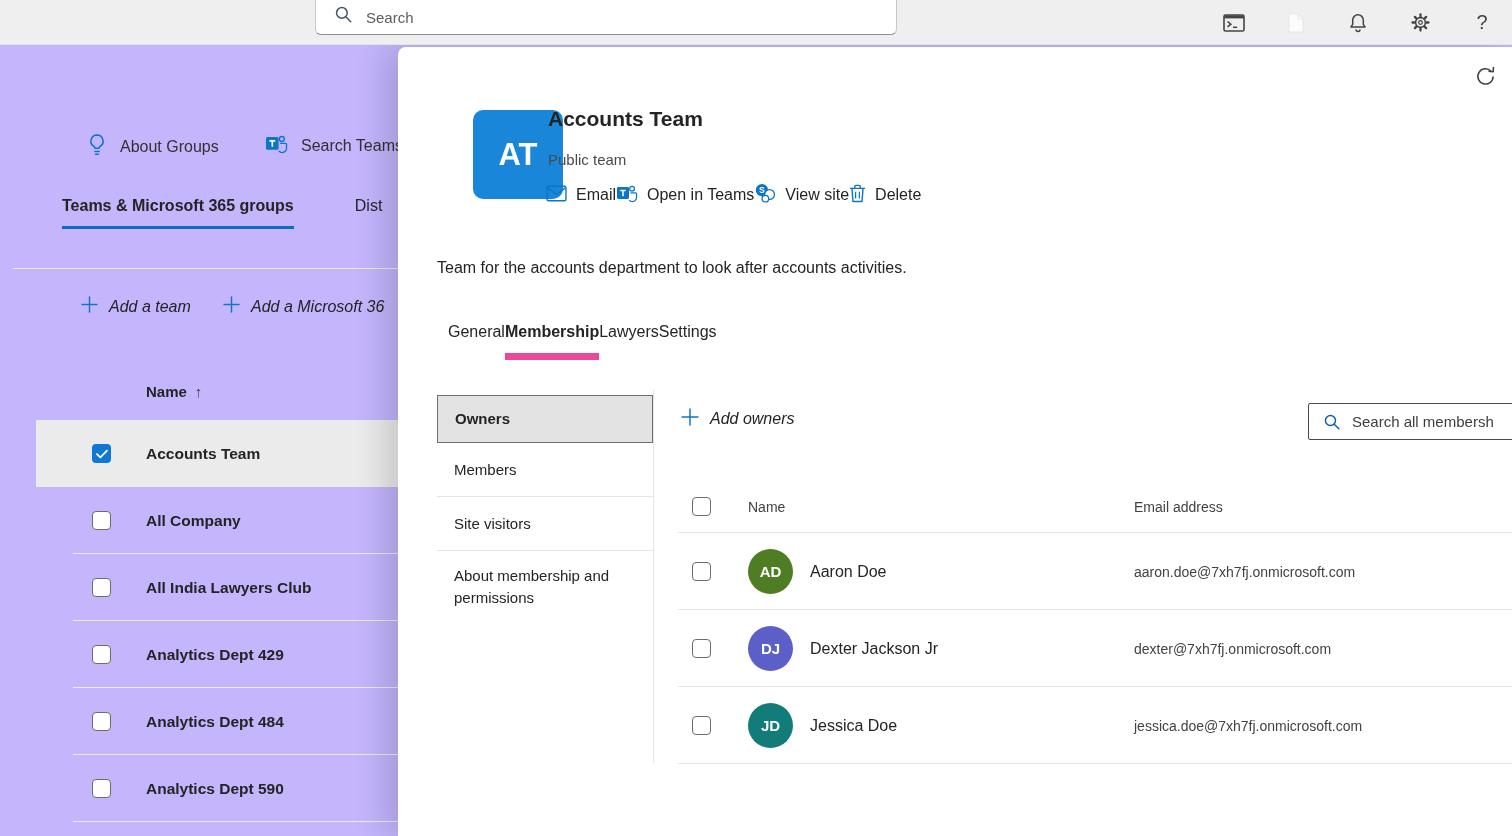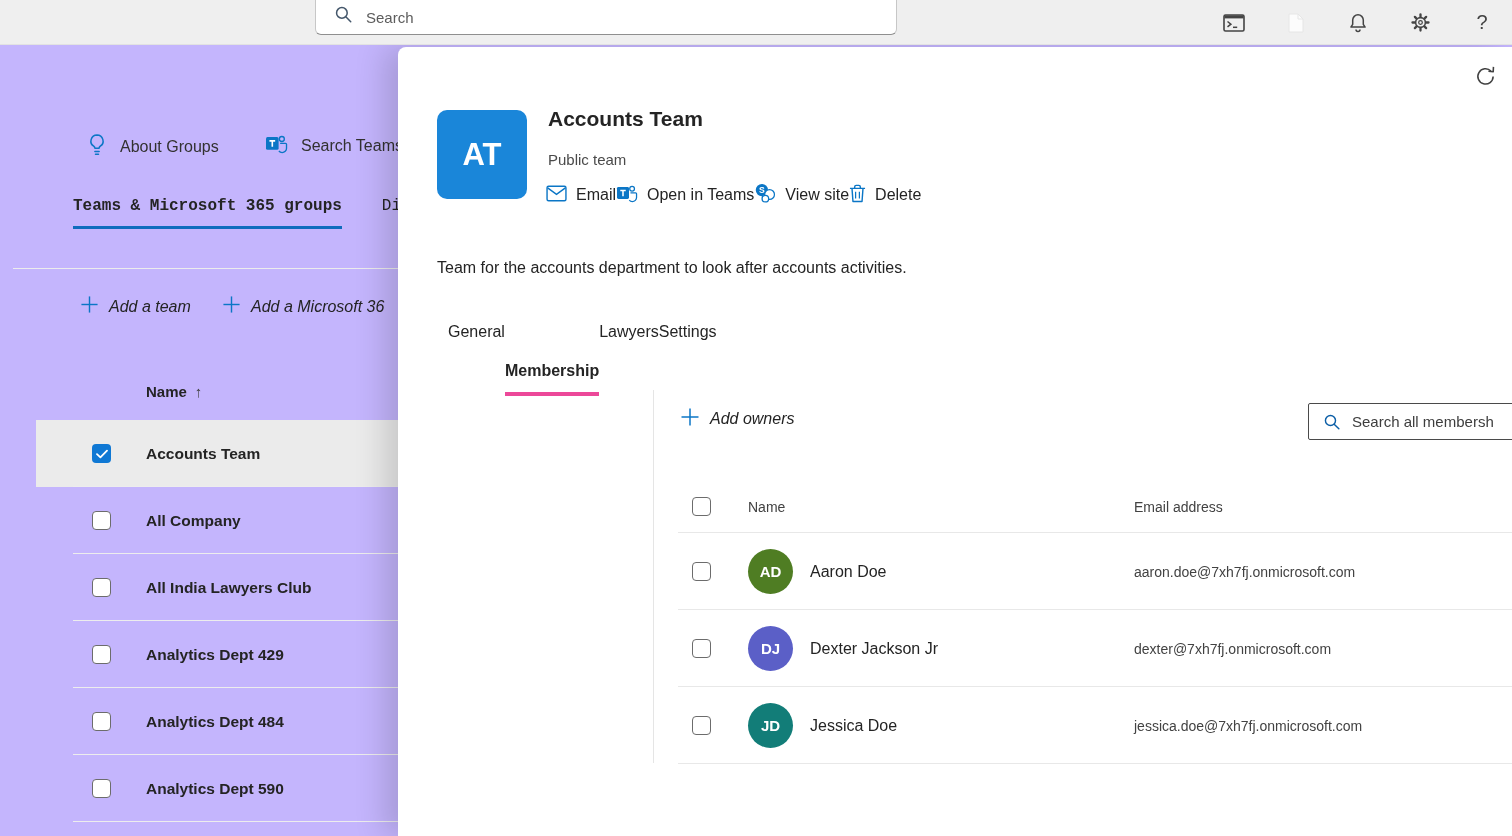--- a/index.html
+++ b/index.html
@@ -17,21 +17,21 @@
   #topbar-search input { border:none; outline:none; flex:1; font-size:15px;
     font-family:inherit; color:#333; background:transparent; padding-top:6px; }
   #topbar-search input::placeholder { color:#5c5c5c; }
   #topbar-icons { position:absolute; left:1222px; top:0; width:272px; height:45px;
     display:flex; align-items:center; justify-content:space-between; }
   .tb-icon { width:24px; height:24px; display:flex; align-items:center; justify-content:center; cursor:pointer; }
   .help-glyph { font-size:20px; color:#424242; }
 
   
   .link-row { display:flex; align-items:center; gap:13px; font-size:16px; color:#323130; cursor:pointer;margin-top:48px; }
-  #left-tabs { position:absolute; left:73px; top:197px; display:flex; gap:40px;font-family:Liberation Mono, monospace; }
+  #left-tabs { position:absolute; left:62px; top:197px; display:flex; gap:61px; }
   .ltab { font-size:16px; padding-bottom:11px; cursor:pointer; color:#242424; white-space:nowrap; }
   .ltab.active { font-weight:700; border-bottom:3px solid #0f6cbd; }
   #left-tabs-divider { position:absolute; left:13px; top:268px; width:385px; height:1px; background:#ececec; }
   .add-btn { display:flex; align-items:center; gap:10px; font-size:16px; color:#242424; cursor:pointer; white-space:nowrap;font-style:italic; }
   #name-header { position:absolute; left:146px; top:383px; font-size:15px; font-weight:600; color:#242424; }
   #name-header .arrow { font-weight:400; color:#424242; margin-left:8px; font-size:15px; }
 
   #group-list { position:absolute; left:36px; top:420px; width:362px; }
   .group-row { position:relative; height:67px; cursor:pointer; }
   .group-row.selected { background:#ebebeb; }
@@ -49,21 +49,21 @@
   #refresh-btn { position:absolute; right:14px; top:18px; width:24px; height:24px; cursor:pointer; }
   #team-avatar { position:absolute; left:39px; top:63px; width:90px; height:89px; border-radius:10px;
     display:flex; align-items:center; justify-content:center; color:#fff; font-size:31px; font-weight:700; }
   #panel-title { position:absolute; left:150px; top:60px; font-size:21px; font-weight:700; color:#242424; }
   #panel-subtitle { position:absolute; left:150px; top:104px; font-size:15px; color:#4a4a4a; }
   #panel-actions { position:absolute; left:148px; top:136px; display:flex; }
   .p-action { display:flex; align-items:center; gap:9px; font-size:16px; color:#242424; cursor:pointer; white-space:nowrap; }
   #panel-desc { position:absolute; left:39px; top:212px; font-size:16px; color:#242424; }
   #panel-tabs { position:absolute; left:50px; top:276px; display:flex; }
   .ptab { font-size:16px; color:#242424; padding-bottom:12px; cursor:pointer; }
-  .ptab.active { font-weight:700; border-bottom:4px solid #ec4899;margin-top:39px; }
+  .ptab.active { font-weight:700; border-bottom:7px solid #ec4899; }
 
   #subnav { position:absolute; left:39px; top:348px; width:216px; }
   .subnav-item { font-size:15px; color:#242424; padding:0 17px; display:flex; align-items:center;
     min-height:54px; cursor:pointer; border-bottom:1px solid #e5e5e5; line-height:22px; }
   .subnav-item.active { background:#e3e3e3; border:1px solid #6e6e6e; font-weight:600; min-height:48px; }
   .subnav-item.last { border-bottom:none; padding-top:14px; padding-bottom:14px; align-items:flex-start; }
   #subnav-rule { position:absolute; left:255px; top:343px; width:1px; height:373px; background:#e5e5e5; }
 
   #add-owners { position:absolute; left:282px; top:360px; }
   #member-search { position:absolute; left:910px; top:356px; width:230px; height:37px;
@@ -231,21 +231,21 @@
 
   <div id="panel">
 
     <span id="refresh-btn">
       <svg viewBox="0 0 22 22" width="23" height="23">
           <path d="M18.3 11 a7.3 7.3 0 1 1 -2.1 -5.2" fill="none" stroke="#424242" stroke-width="1.5"></path>
           <path d="M18.6 1.8 l-.2 4.6 -4.6 -.4" fill="none" stroke="#424242" stroke-width="1.5" stroke-linejoin="round"></path>
         </svg>
     </span>
 
-    <div id="team-avatar" style="background-color: rgb(26, 134, 217);">
+    <div id="team-avatar" style="background-color: rgb(26, 134, 217); margin-left: 36px;">
       <span>AT</span>
     </div>
 
     <div id="panel-title">Accounts Team</div>
     <div id="panel-subtitle">Public team</div>
 
     <div id="panel-actions">
       <div class="p-action">
         <span>
           <svg viewBox="0 0 22 18" width="21" height="17">
@@ -293,20 +293,26 @@
 
     <div id="panel-desc">Team for the accounts department to look after accounts activities.</div>
 
     <div id="panel-tabs">
       <div class="ptab">General</div>
       <div class="ptab active">Membership</div>
       <div class="ptab">Lawyers</div>
       <div class="ptab">Settings</div>
     </div>
 
+    <div id="subnav">
+      <div class="subnav-item active">Owners</div>
+      <div class="subnav-item">Members</div>
+      <div class="subnav-item">Site visitors</div>
+      <div class="subnav-item last">About membership and permissions</div>
+    </div>
     <div id="subnav-rule"></div>
 
     <div id="add-owners" class="add-btn">
       <span>
         <svg viewBox="0 0 20 20" width="20" height="20">
             <line x1="10" y1="1.5" x2="10" y2="18.5" stroke="#0b76c6" stroke-width="1.5"></line>
             <line x1="1.5" y1="10" x2="18.5" y2="10" stroke="#0b76c6" stroke-width="1.5"></line>
           </svg>
       </span>
       <span>Add owners</span>

